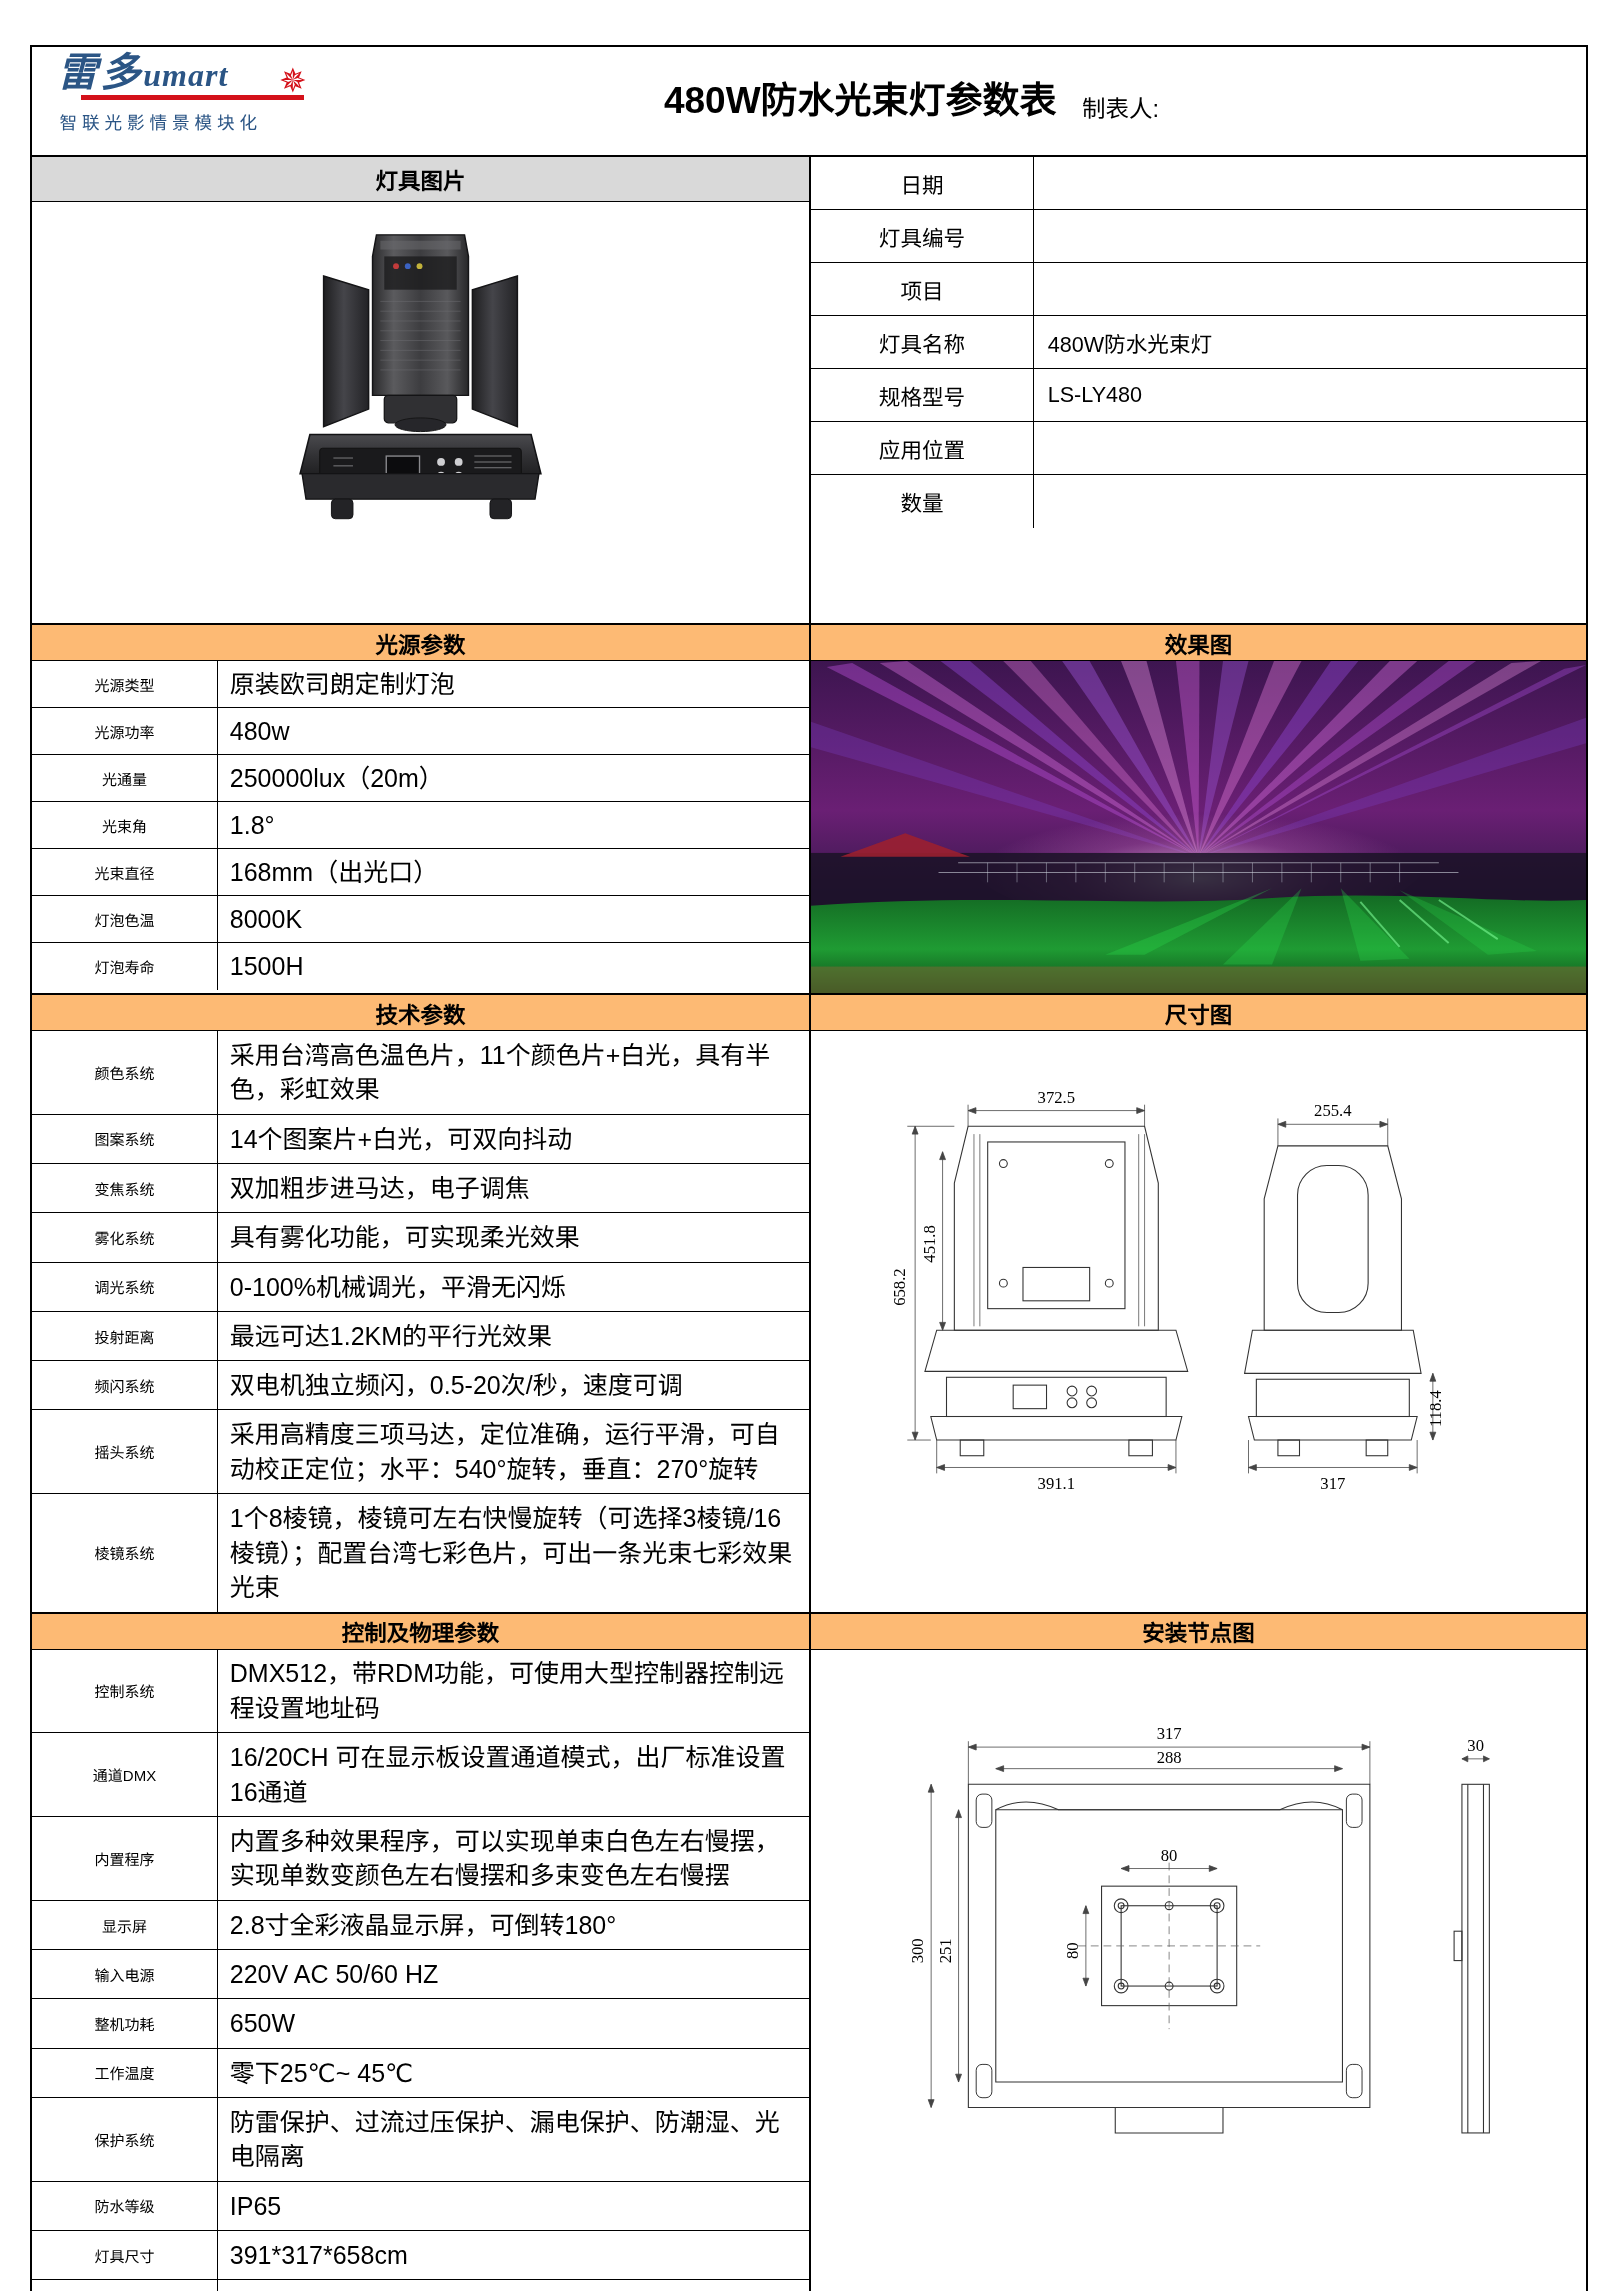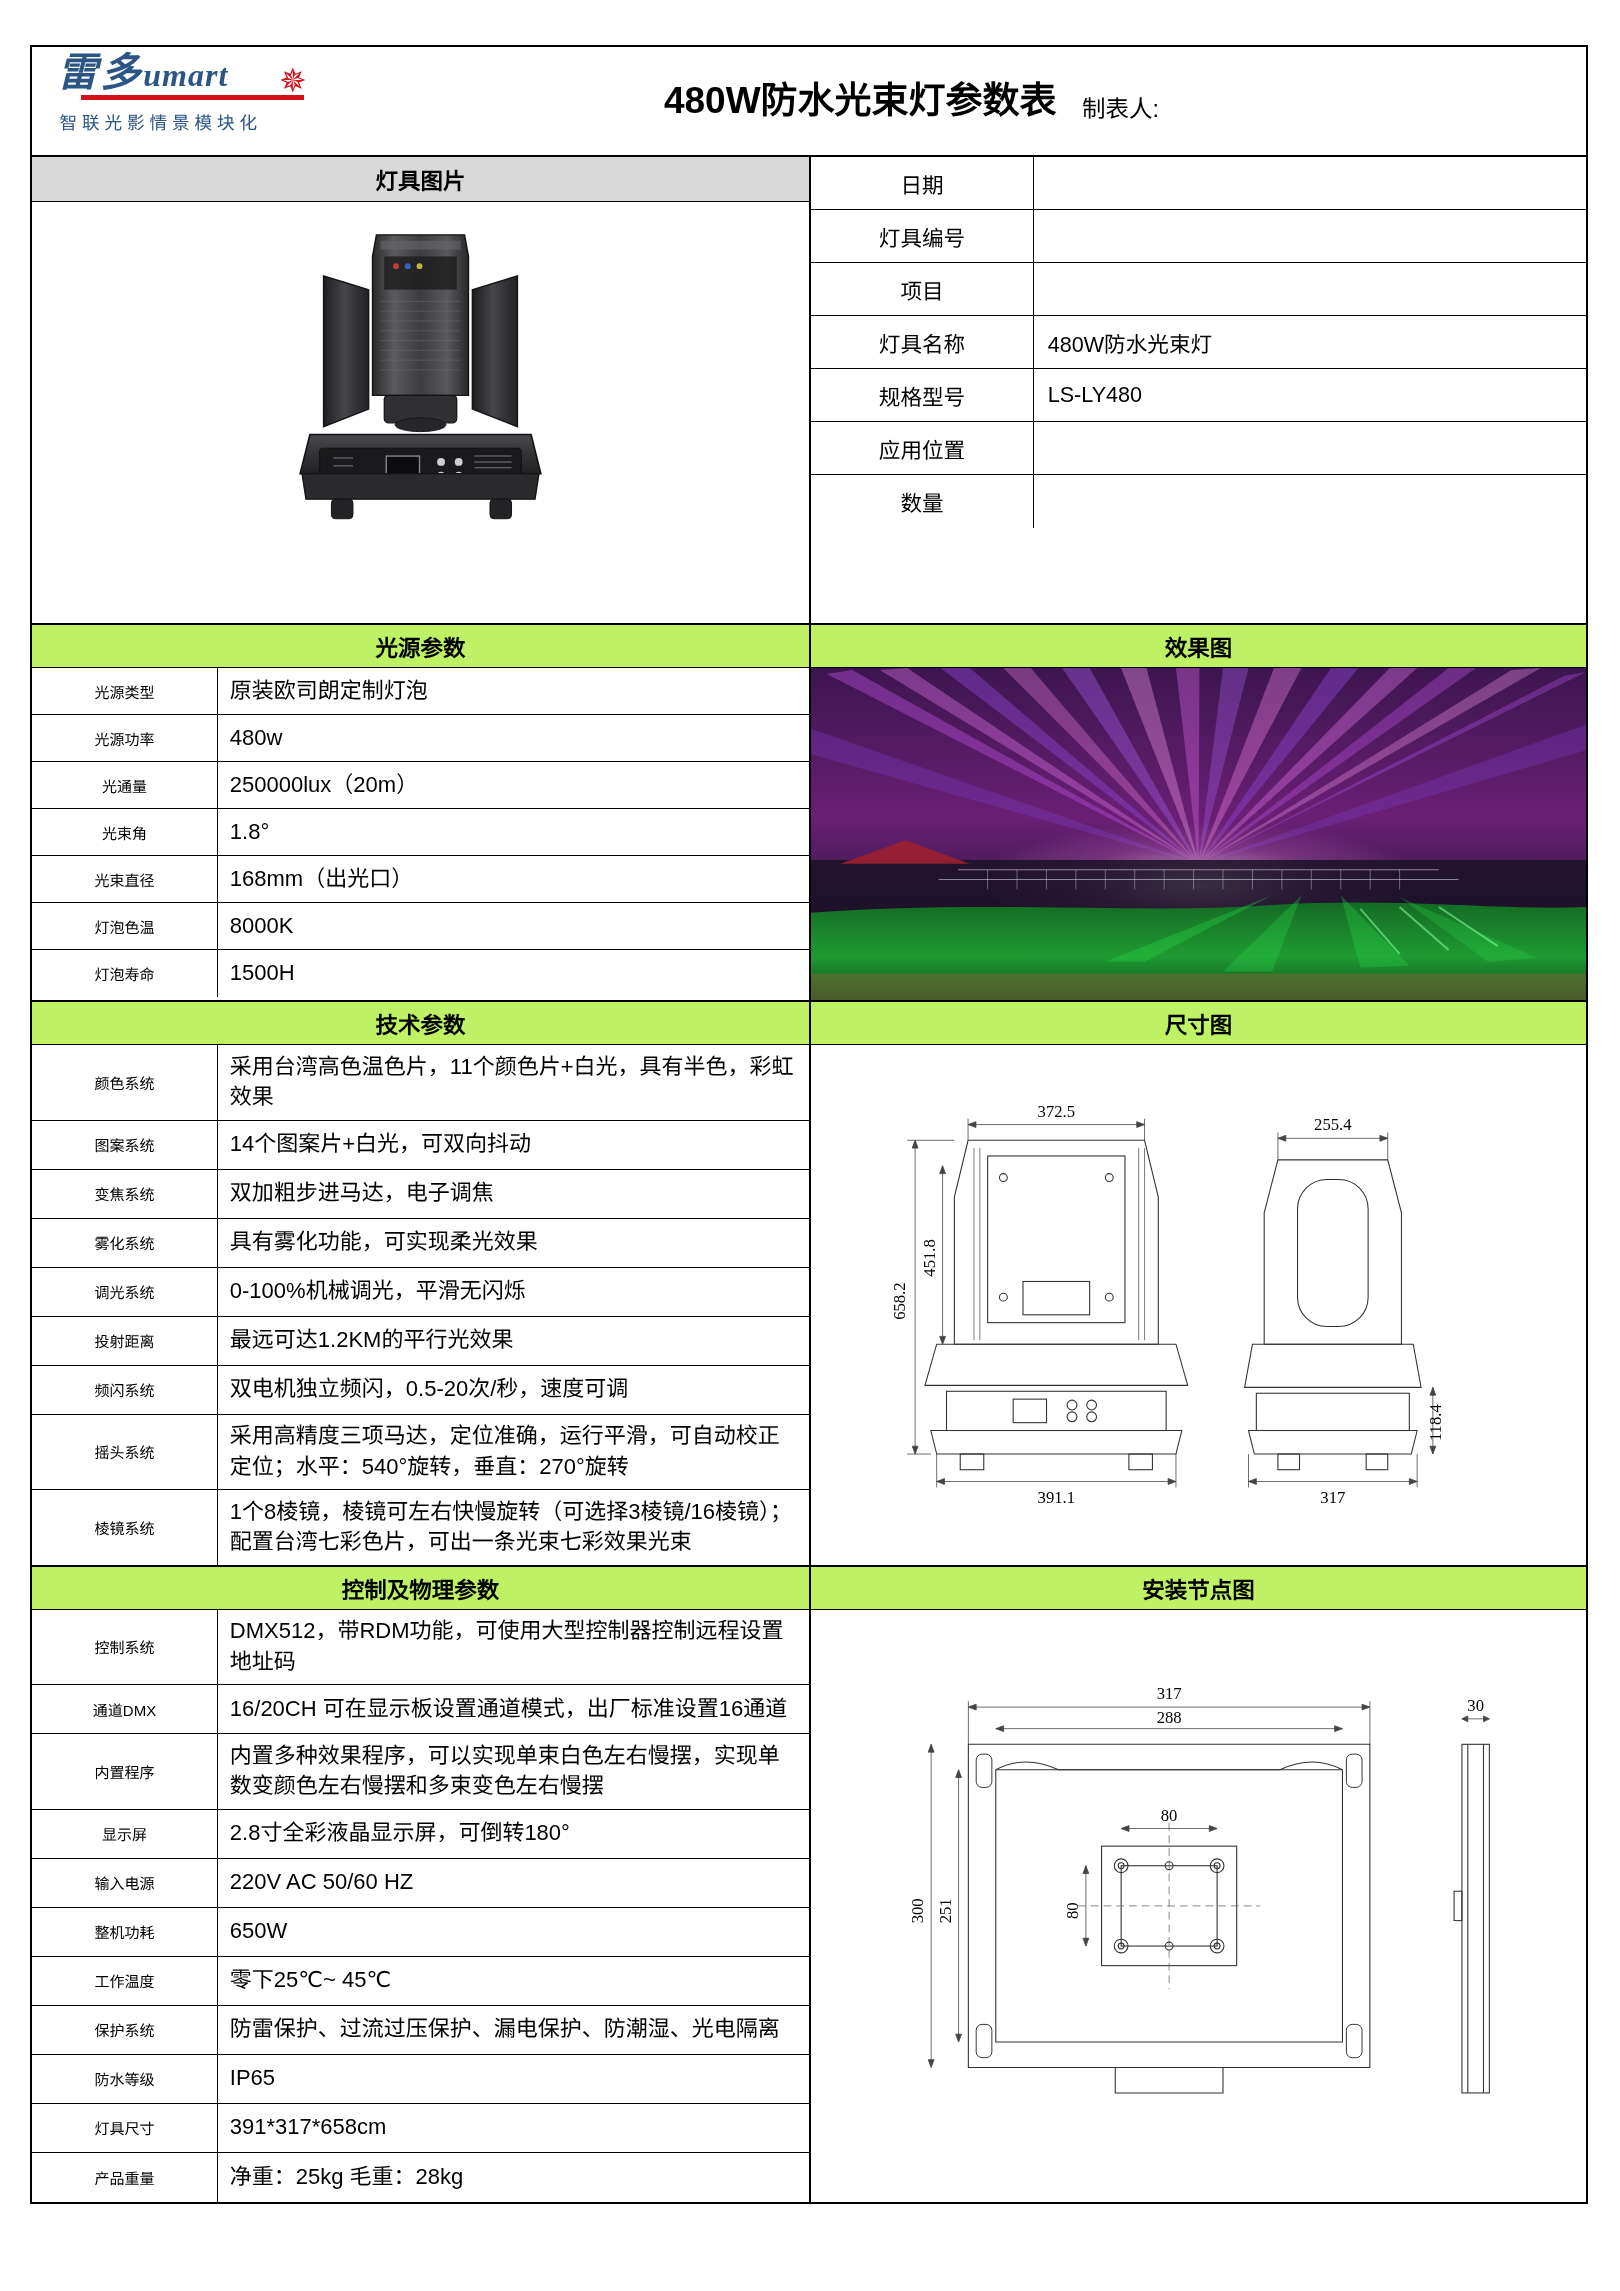--- a/index.html
+++ b/index.html
@@ -140,43 +140,43 @@
   }
   .info-val {
     flex: 1 1 auto;
     font-size: 21.6px;
     display: flex; align-items: center;
     padding-left: 13.7px;
   }
 
   
   .secband {
-    height: 45px;
-    background: #bef264;
+    height: 38px;
+    background: #fdba74;
     font-weight: bold;
     font-size: 22.5px;
     display: flex; align-items: center; justify-content: center;
     border-bottom: 1.5px solid #000;
     border-top: 2.5px solid #000;
   }
 
   
   .specrow { display: flex; border-bottom: 1.5px solid #000; }
   .specrow:last-child { border-bottom: none; }
   .spec-lbl {
     width: 186px; flex: 0 0 186px;
     border-right: 1.5px solid #000;
     font-size: 15px;
     display: flex; align-items: center; justify-content: center;
     text-align: center;
     padding: 2px;
   }
   .spec-val {
     flex: 1 1 auto;
-    font-size: 22px;
+    font-size: 25px;
     display: flex; align-items: center;
     padding: 6.9px 11.8px;
     line-height: 1.38;
   }
 
   .effect-img {
     width: 100%;
     height: 100%;
     display: block;
   }

